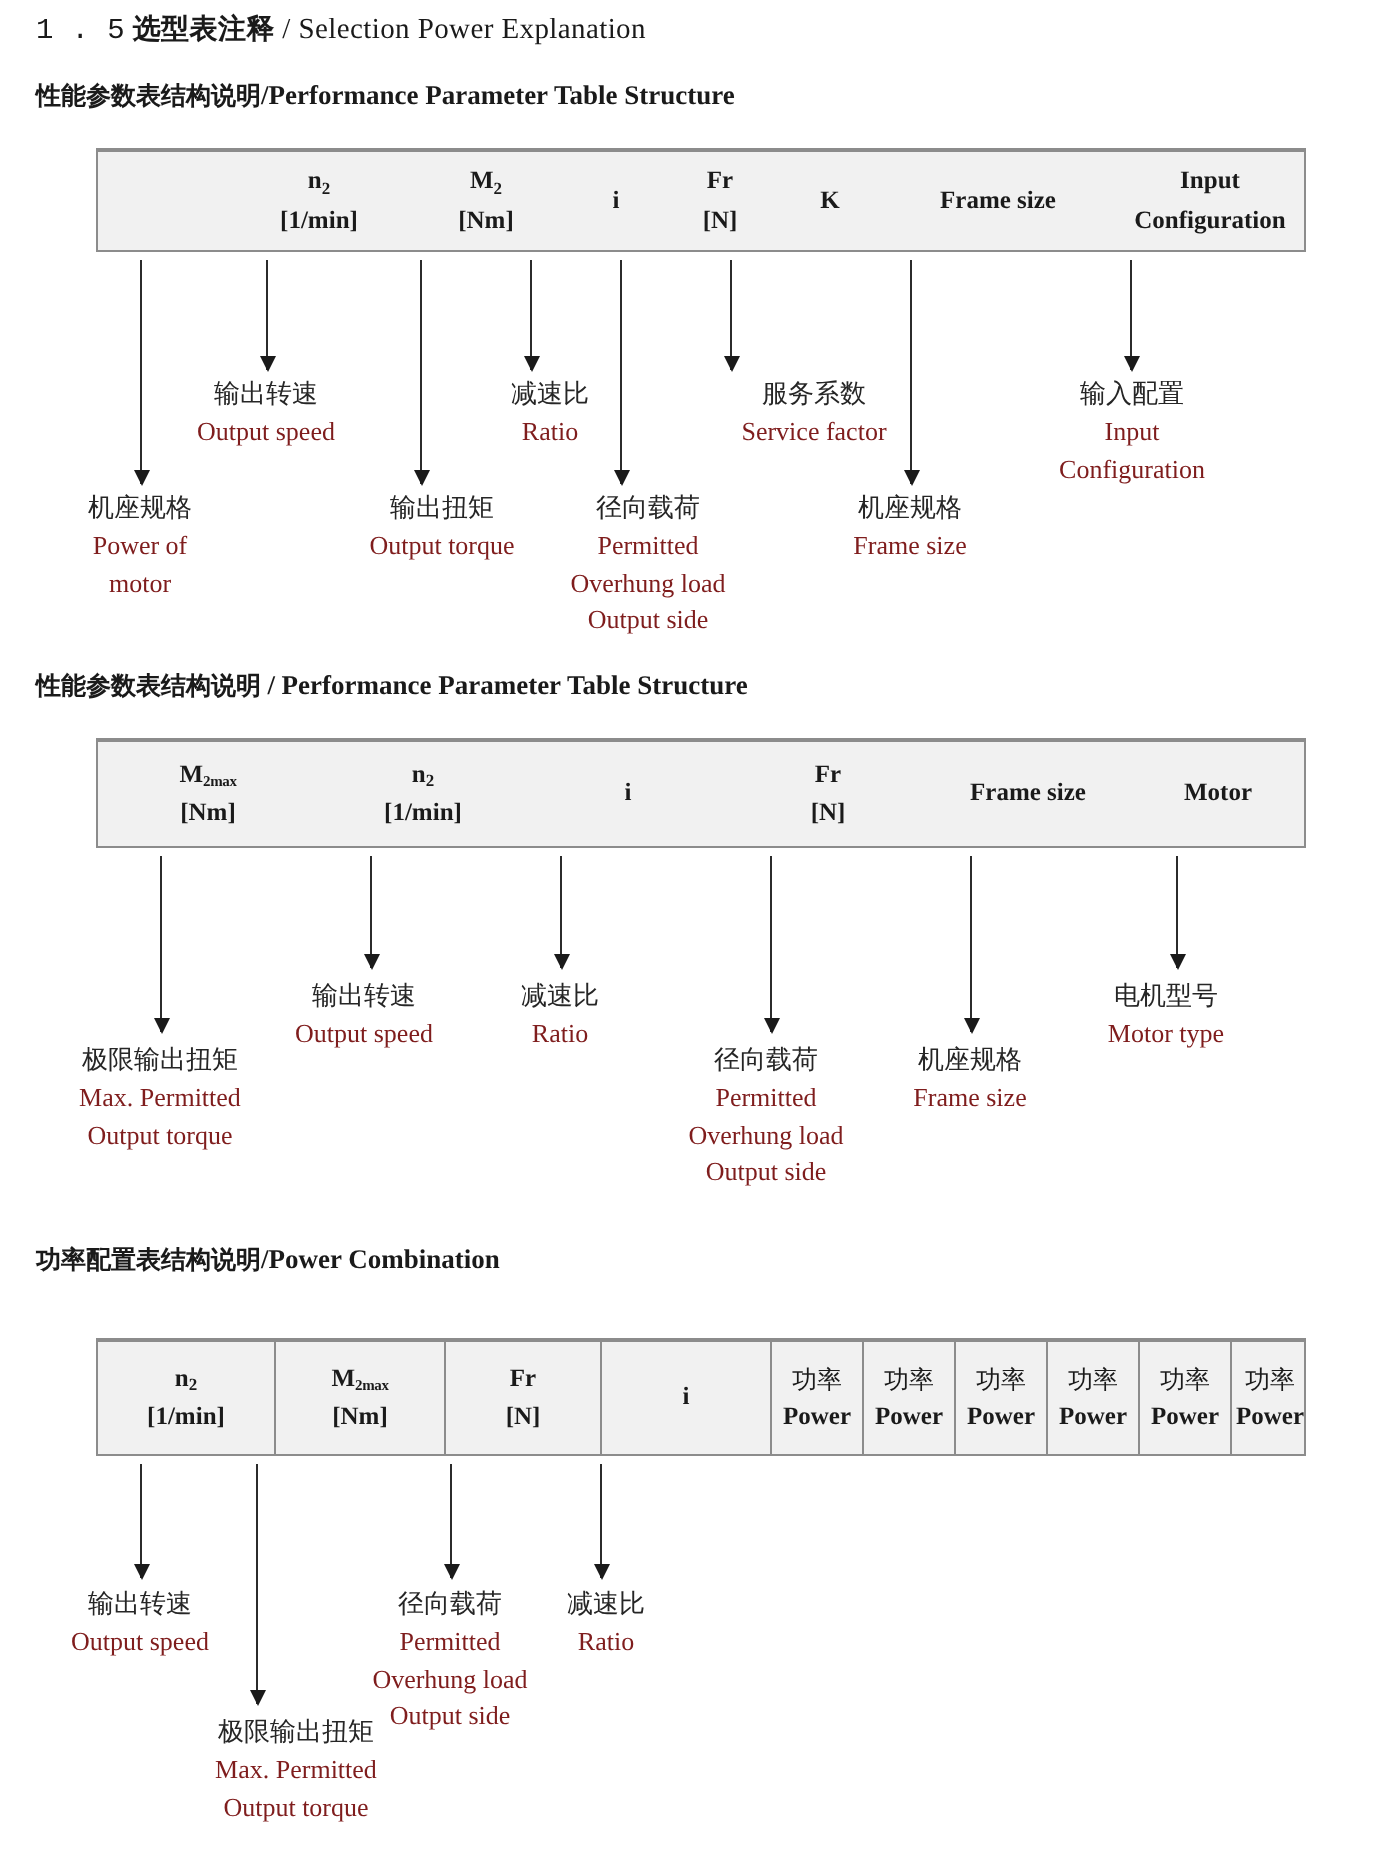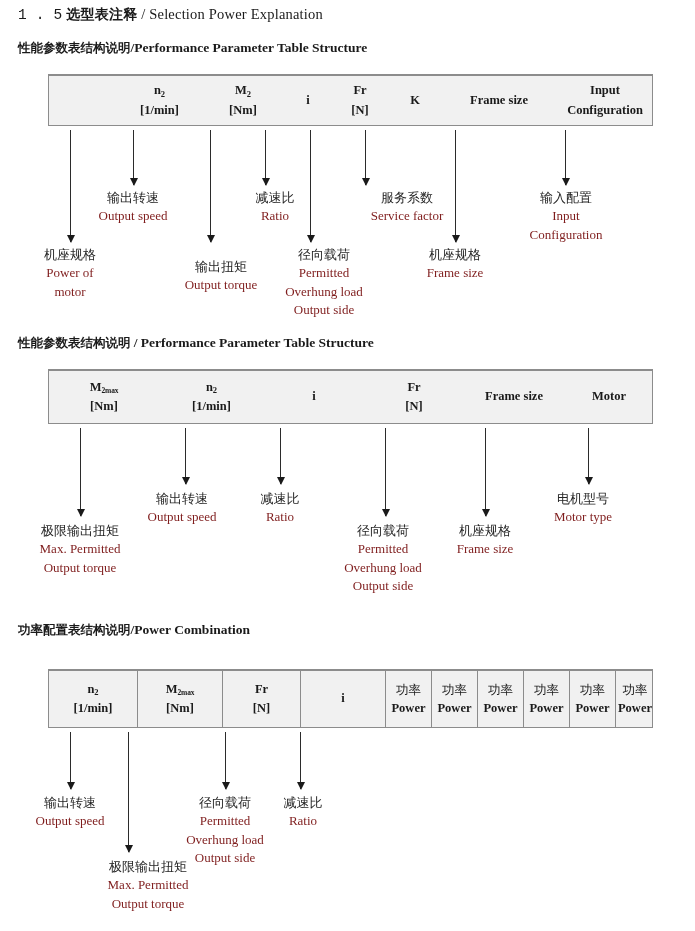--- a/index.html
+++ b/index.html
@@ -200,21 +200,21 @@
   <span class="cn">输入配置</span>
   <span class="en">Input</span>
   <span class="en">Configuration</span>
 </div>
 
 <div class="label" style="left:70px;  top:246px;">
   <span class="cn">机座规格</span>
   <span class="en">Power of</span>
   <span class="en">motor</span>
 </div>
-<div class="label" style="left:221px; top:246px;margin-top:12px;">
+<div class="label" style="left:221px; top:246px;">
   <span class="cn">输出扭矩</span>
   <span class="en">Output torque</span>
 </div>
 <div class="label" style="left:324px; top:246px;">
   <span class="cn">径向载荷</span>
   <span class="en">Permitted</span>
   <span class="en">Overhung load</span>
   <span class="en">Output side</span>
 </div>
 <div class="label" style="left:455px; top:246px;">

